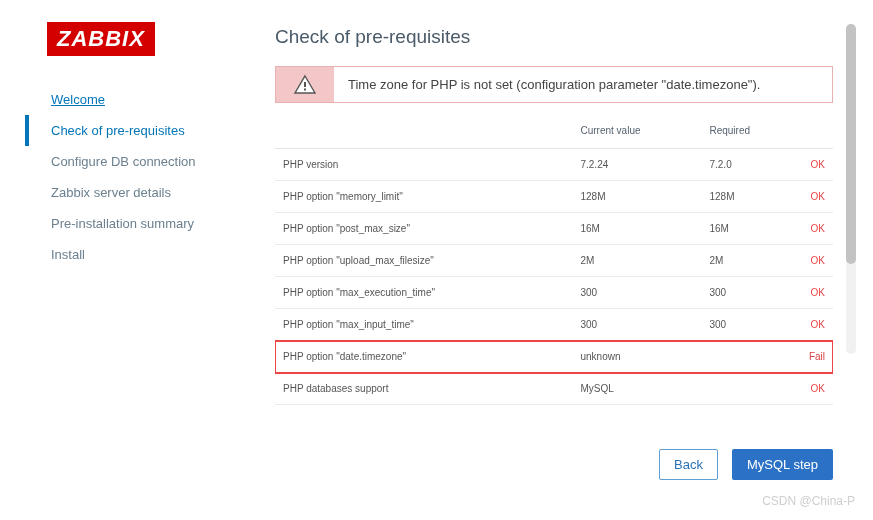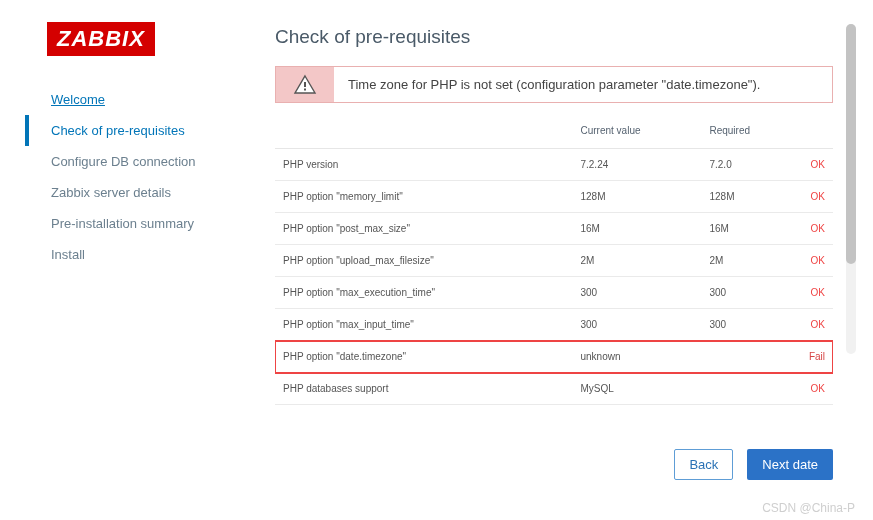--- a/index.html
+++ b/index.html
@@ -143,21 +143,21 @@
     border: 1px solid #5e9dd6;
     color: #2b72b5;
   }
   .btn-next {
     background: #2b72c7;
     color: #fff;
   }
   .watermark {
     position: absolute;
     right: 18px;
-    bottom: 5px;
+    bottom: 12px;
     color: #cfcfcf;
     font-size: 12px;
   }
 </style>
 </head>
 <body>
 
 <div class="container">
   <div class="left">
     <div class="logo">ZABBIX</div>
@@ -246,16 +246,16 @@
     </div>
   </div>
 </div>
 
 <div class="scrollbar">
   <div class="scrollbar-thumb"></div>
 </div>
 
 <div class="footer">
   <button class="btn btn-back">Back</button>
-  <button class="btn btn-next">Next date</button>
+  <button class="btn btn-next">MySQL step</button>
 </div>
 
 <div class="watermark">CSDN @China-P</div>
 
 </body></html>

